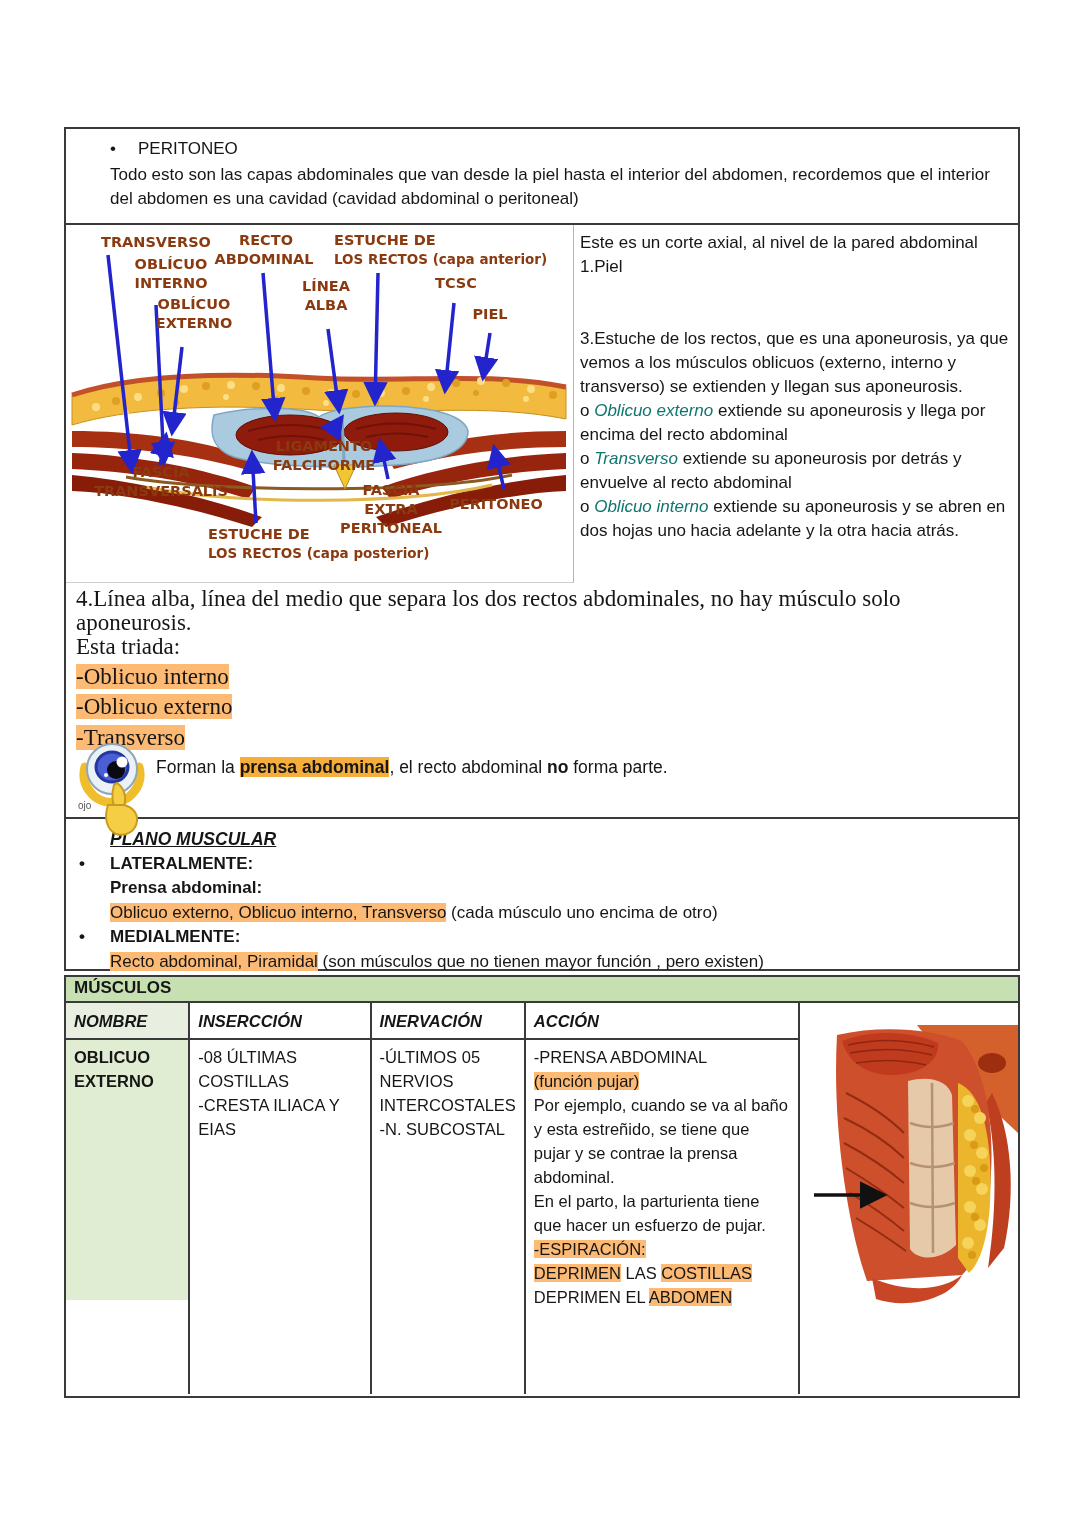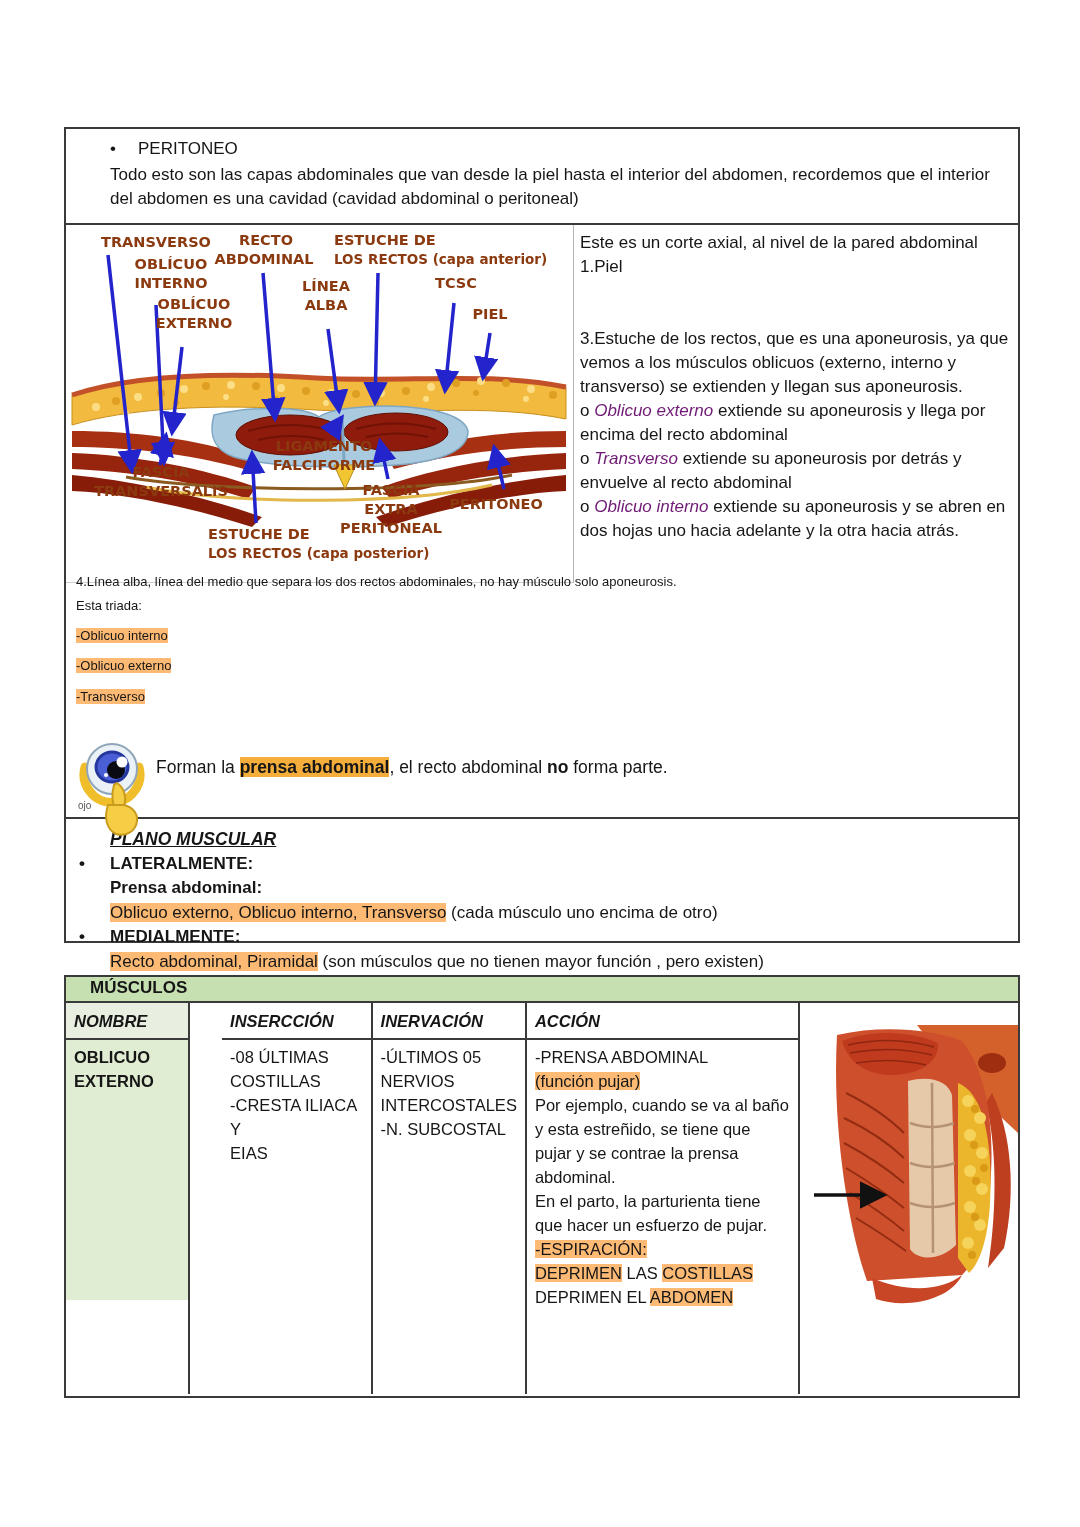--- a/index.html
+++ b/index.html
@@ -5,58 +5,58 @@
   html,body{margin:0;padding:0;background:#ffffff;}
   .page{position:relative;width:1080px;height:1527px;background:#ffffff;overflow:hidden;
         font-family:"Liberation Sans",sans-serif;color:#161616;}
 
   
   .box{position:absolute;left:64px;top:127px;width:956px;border:2px solid #3a3a3a;box-sizing:border-box;}
   .sec1{height:96px;border-bottom:2px solid #3a3a3a;padding:8px 12px 0 44px;box-sizing:border-box;
         font-size:17px;line-height:24px;}
   .sec1 .bullet-row{display:flex;gap:22px;margin-bottom:2px;}
   .sec2{position:relative;height:594px;border-bottom:2px solid #3a3a3a;box-sizing:border-box;}
-  .sec3{height:122px;box-sizing:border-box;padding:8px 10px 0 44px;font-size:17px;line-height:24.5px;}
+  .sec3{height:150px;box-sizing:border-box;padding:8px 10px 0 44px;font-size:17px;line-height:24.5px;}
 
   
   .diagram{position:absolute;left:0;top:0;width:508px;height:358px;border-right:1px solid #b5b5b5;
            border-bottom:1px solid #cfcfcf;box-sizing:border-box;background:#ffffff;}
   .dlabel{font-family:"DejaVu Sans",sans-serif;font-weight:bold;font-size:14.5px;fill:#8B3A10;}
   .dlabel2{font-family:"DejaVu Sans",sans-serif;font-weight:bold;font-size:13.5px;fill:#8B3A10;}
 
   
   .explain{position:absolute;left:514px;top:6px;width:436px;font-size:17px;line-height:24px;}
   .explain .gap{height:24px;}
-  .orange{color:#701a75;font-style:italic;}
-
-  
-  .mid{position:absolute;left:10px;top:345px;width:930px;font-size:13px;line-height:24px;}
+  .orange{color:#0f766e;font-style:italic;}
+
+  
+  .mid{position:absolute;left:10px;top:362px;width:930px;font-size:23px;line-height:24px;font-family:Liberation Serif, serif;}
   .triada-intro{}
   .tri-item{margin-top:3.5px;line-height:27px;}
   .hl{background:#fdba74;}
   .hl-strong{background:#F5AE3C;font-weight:bold;}
 
   
   .eye-icon{position:absolute;left:8px;top:508px;width:78px;height:108px;z-index:3;}
   .eye-text{position:absolute;left:90px;top:530px;width:700px;font-size:17.5px;line-height:24px;}
 
   
   .pm-title{font-weight:bold;font-style:italic;text-decoration:underline;font-size:17.5px;}
   .pm-bullet{display:flex;gap:22px;font-weight:bold;margin-left:-34px;}
   .pm-bullet .b{width:12px;text-align:center;}
   .pm-bold{font-weight:bold;}
 
   
   .tbl{position:absolute;left:64px;top:975px;width:956px;height:423px;border:2px solid #3a3a3a;box-sizing:border-box;}
   .tbl-title{height:26px;background:#C7E0B2;border-bottom:2px solid #3a3a3a;box-sizing:border-box;
-             font-weight:bold;font-size:17px;padding:1px 0 0 24px;}
+             font-weight:bold;font-size:17px;padding:1px 0 0 8px;}
   .cols{display:flex;height:391px;}
   .col{box-sizing:border-box;border-right:2px solid #3a3a3a;font-size:16.5px;line-height:24px;}
   .col.nombre{width:131px;}
-  .col.insercion{width:191px;padding-left:32px;}
+  .col.insercion{width:191px;}
   .col.inervacion{width:159px;}
   .col.accion{width:289px;}
   .col.imgcol{width:230px;border-right:none;position:relative;}
   .col .hdr{height:37px;border-bottom:2px solid #3a3a3a;box-sizing:border-box;
             font-weight:bold;font-style:italic;font-size:16.5px;padding:6px 0 0 8px;}
   .col.nombre .hdr{background:#E8EFE0;}
   .col .bd{padding:5px 8px 0 8px;}
   .col.nombre .bd{background:#E1EDD3;height:260px;box-sizing:border-box;font-weight:bold;}
   .accion .bd div{margin:0;}
   .torso{position:absolute;left:12px;top:20px;}

